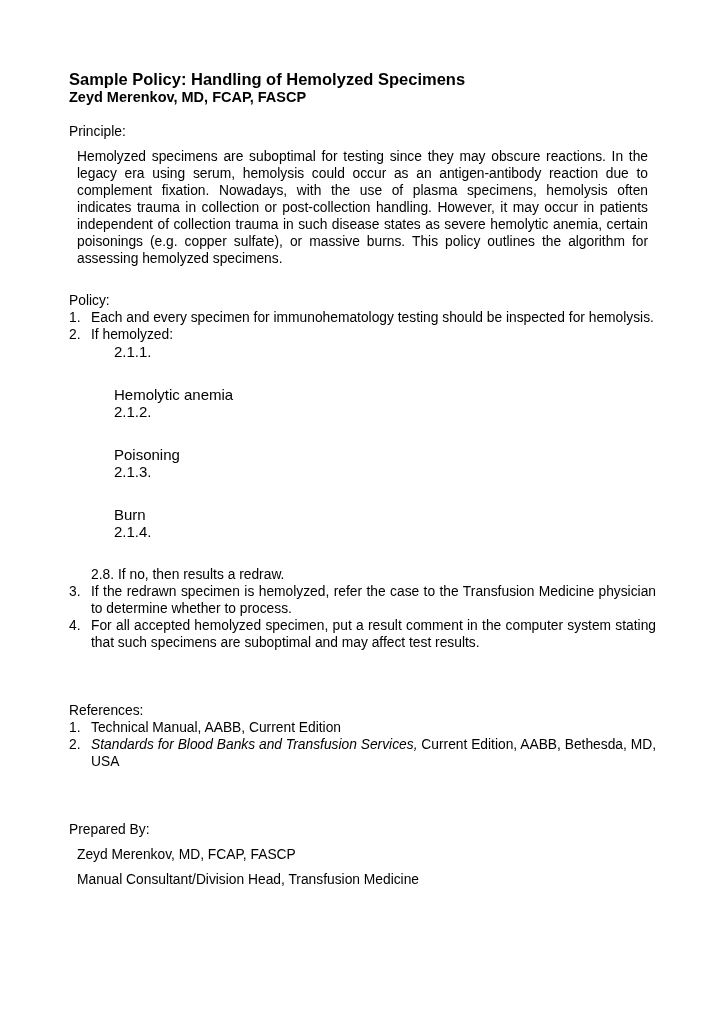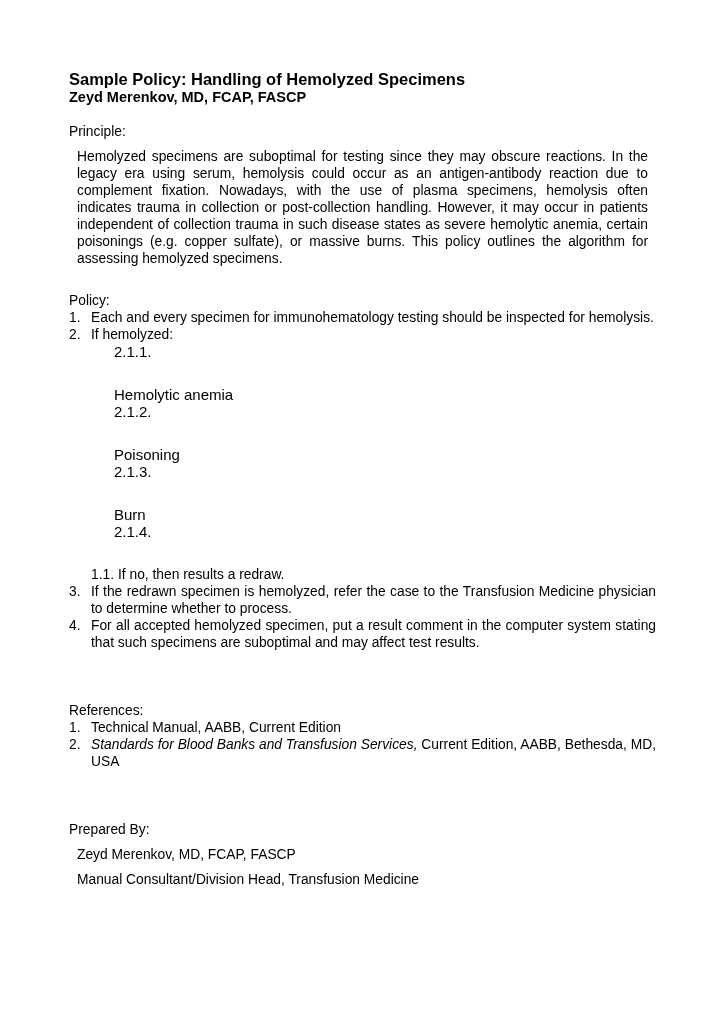--- a/index.html
+++ b/index.html
@@ -52,21 +52,21 @@
       <span class="txt">Poisoning</span>
     </div>
     <div class="li3">
       <span class="num">2.1.3.</span>
       <span class="txt">Burn</span>
     </div>
     <div class="li3">
       <span class="num">2.1.4.</span>
     </div>
     <div class="li2">
-      <span class="num">1.1.</span>
+      <span class="num">2.8.</span>
       <span class="txt">If no, then results a redraw.</span>
     </div>
     <div class="li">
       <span class="num">3.</span>
       <span class="txt">If the redrawn specimen is hemolyzed, refer the case to the Transfusion Medicine physician to determine whether to process.</span>
     </div>
     <div class="li">
       <span class="num">4.</span>
       <span class="txt">For all accepted hemolyzed specimen, put a result comment in the computer system stating that such specimens are suboptimal and may affect test results.</span>
     </div>

